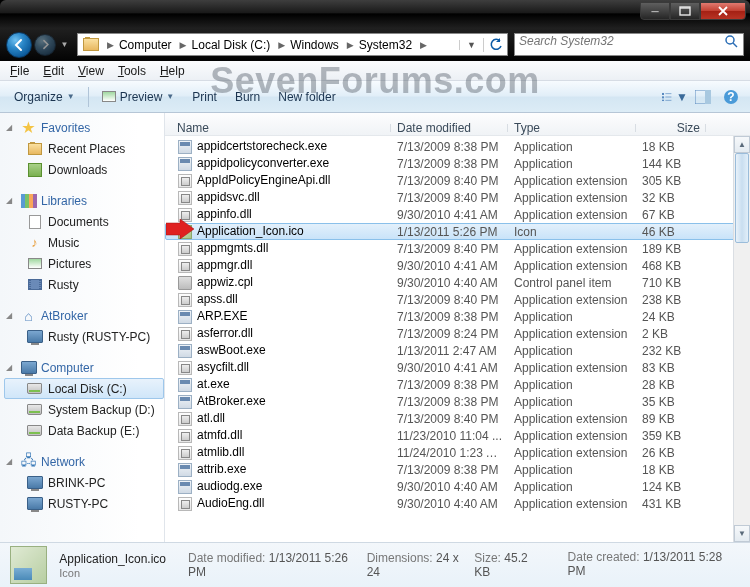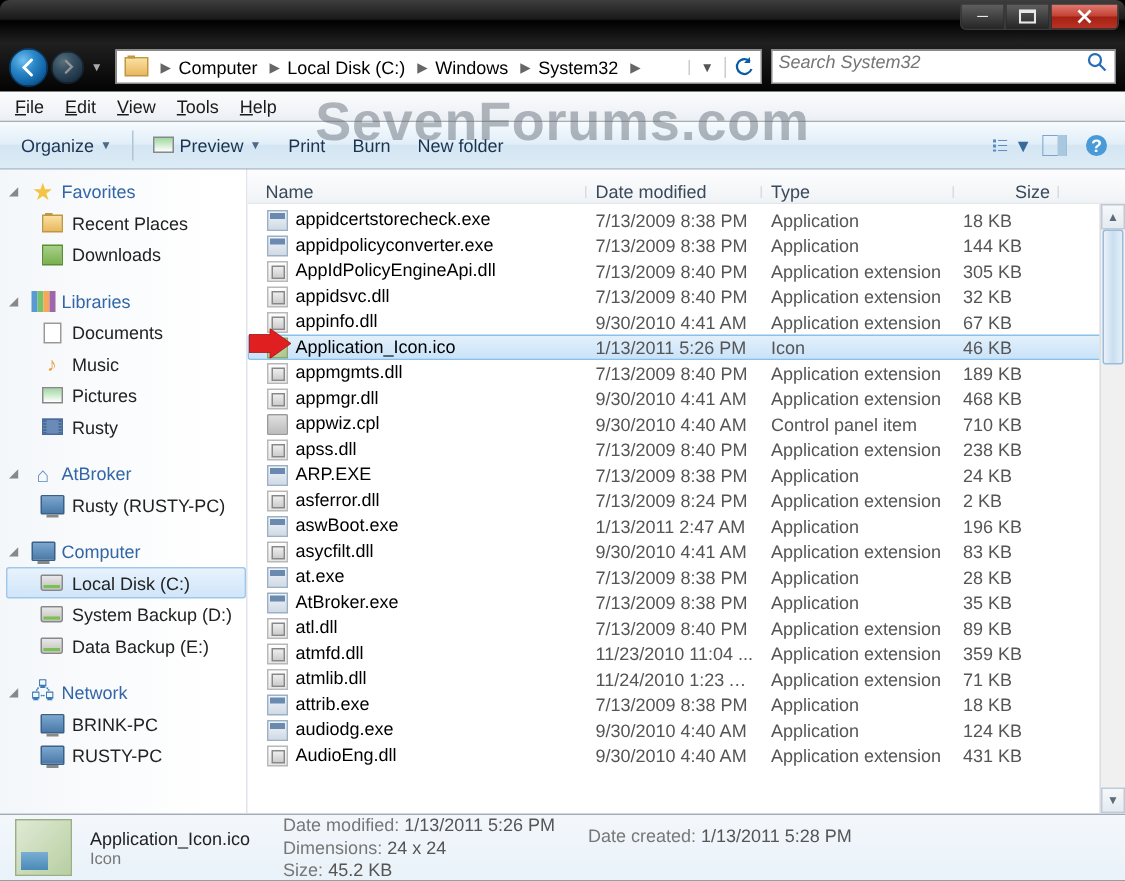--- a/index.html
+++ b/index.html
@@ -75,21 +75,21 @@
 .scrarrow{height:17px;background:linear-gradient(#f6f8fa,#e4ebf1);border:1px solid #c0cad5;display:flex;align-items:center;justify-content:center;font-size:8px;color:#5a6a7a}
 .scrthumb{position:absolute;top:17px;left:1px;right:1px;height:90px;background:linear-gradient(to right,#e9f2fa,#c9def0,#e2eff9);border:1px solid #9abcda;border-radius:2px}
 
 
 .details{height:45px;background:linear-gradient(#f3f7fb,#e9f2f9);border-top:1px solid #cfd9e3;display:flex;align-items:center;padding:4px 10px;gap:12px}
 .dicon{width:38px;height:38px;background:linear-gradient(135deg,#e0ead4,#b7cea2);border:1px solid #99b080;position:relative}
 .dicon::after{content:"";position:absolute;bottom:3px;left:3px;width:18px;height:12px;background:linear-gradient(#7aaed4,#4a8ab8)}
 .dinfo{display:flex;flex-direction:column;gap:1px}
 .dtitle{color:#222}
 .dtype{color:#777;font-size:11px}
-.dprops{display:flex;flex-direction:column;gap:1px;font-size:11px;color:#555;margin-left:10px}
+.dprops{display:flex;flex-direction:row;gap:1px;font-size:11px;color:#555;margin-left:10px}
 .dprop .k{color:#777}
 
 
 .arrow{position:absolute;left:166px;top:219px;z-index:200}
 .arrow svg{width:28px;height:20px}
 
 
 .fico{display:inline-flex;align-items:center;justify-content:center}
 .ico-exe{width:14px;height:14px;background:linear-gradient(#f0f4f8,#d0dae5);border:1px solid #9cb0c4;position:relative}
 .ico-exe::after{content:"";position:absolute;top:1px;left:1px;right:1px;height:4px;background:#6a8ab0}
@@ -509,21 +509,21 @@
         </div>
         <div class="row">
           <div class="cell name">
             <span class="fico">
               <span class="ico-exe"></span>
             </span>
             <span>aswBoot.exe</span>
           </div>
           <div class="cell date">1/13/2011 2:47 AM</div>
           <div class="cell type">Application</div>
-          <div class="cell size">196 KB</div>
+          <div class="cell size">232 KB</div>
         </div>
         <div class="row">
           <div class="cell name">
             <span class="fico">
               <span class="ico-dll"></span>
             </span>
             <span>asycfilt.dll</span>
           </div>
           <div class="cell date">9/30/2010 4:41 AM</div>
           <div class="cell type">Application extension</div>
@@ -575,21 +575,21 @@
         </div>
         <div class="row">
           <div class="cell name">
             <span class="fico">
               <span class="ico-dll"></span>
             </span>
             <span>atmlib.dll</span>
           </div>
           <div class="cell date">11/24/2010 1:23 AM</div>
           <div class="cell type">Application extension</div>
-          <div class="cell size">71 KB</div>
+          <div class="cell size">26 KB</div>
         </div>
         <div class="row">
           <div class="cell name">
             <span class="fico">
               <span class="ico-exe"></span>
             </span>
             <span>attrib.exe</span>
           </div>
           <div class="cell date">7/13/2009 8:38 PM</div>
           <div class="cell type">Application</div>

